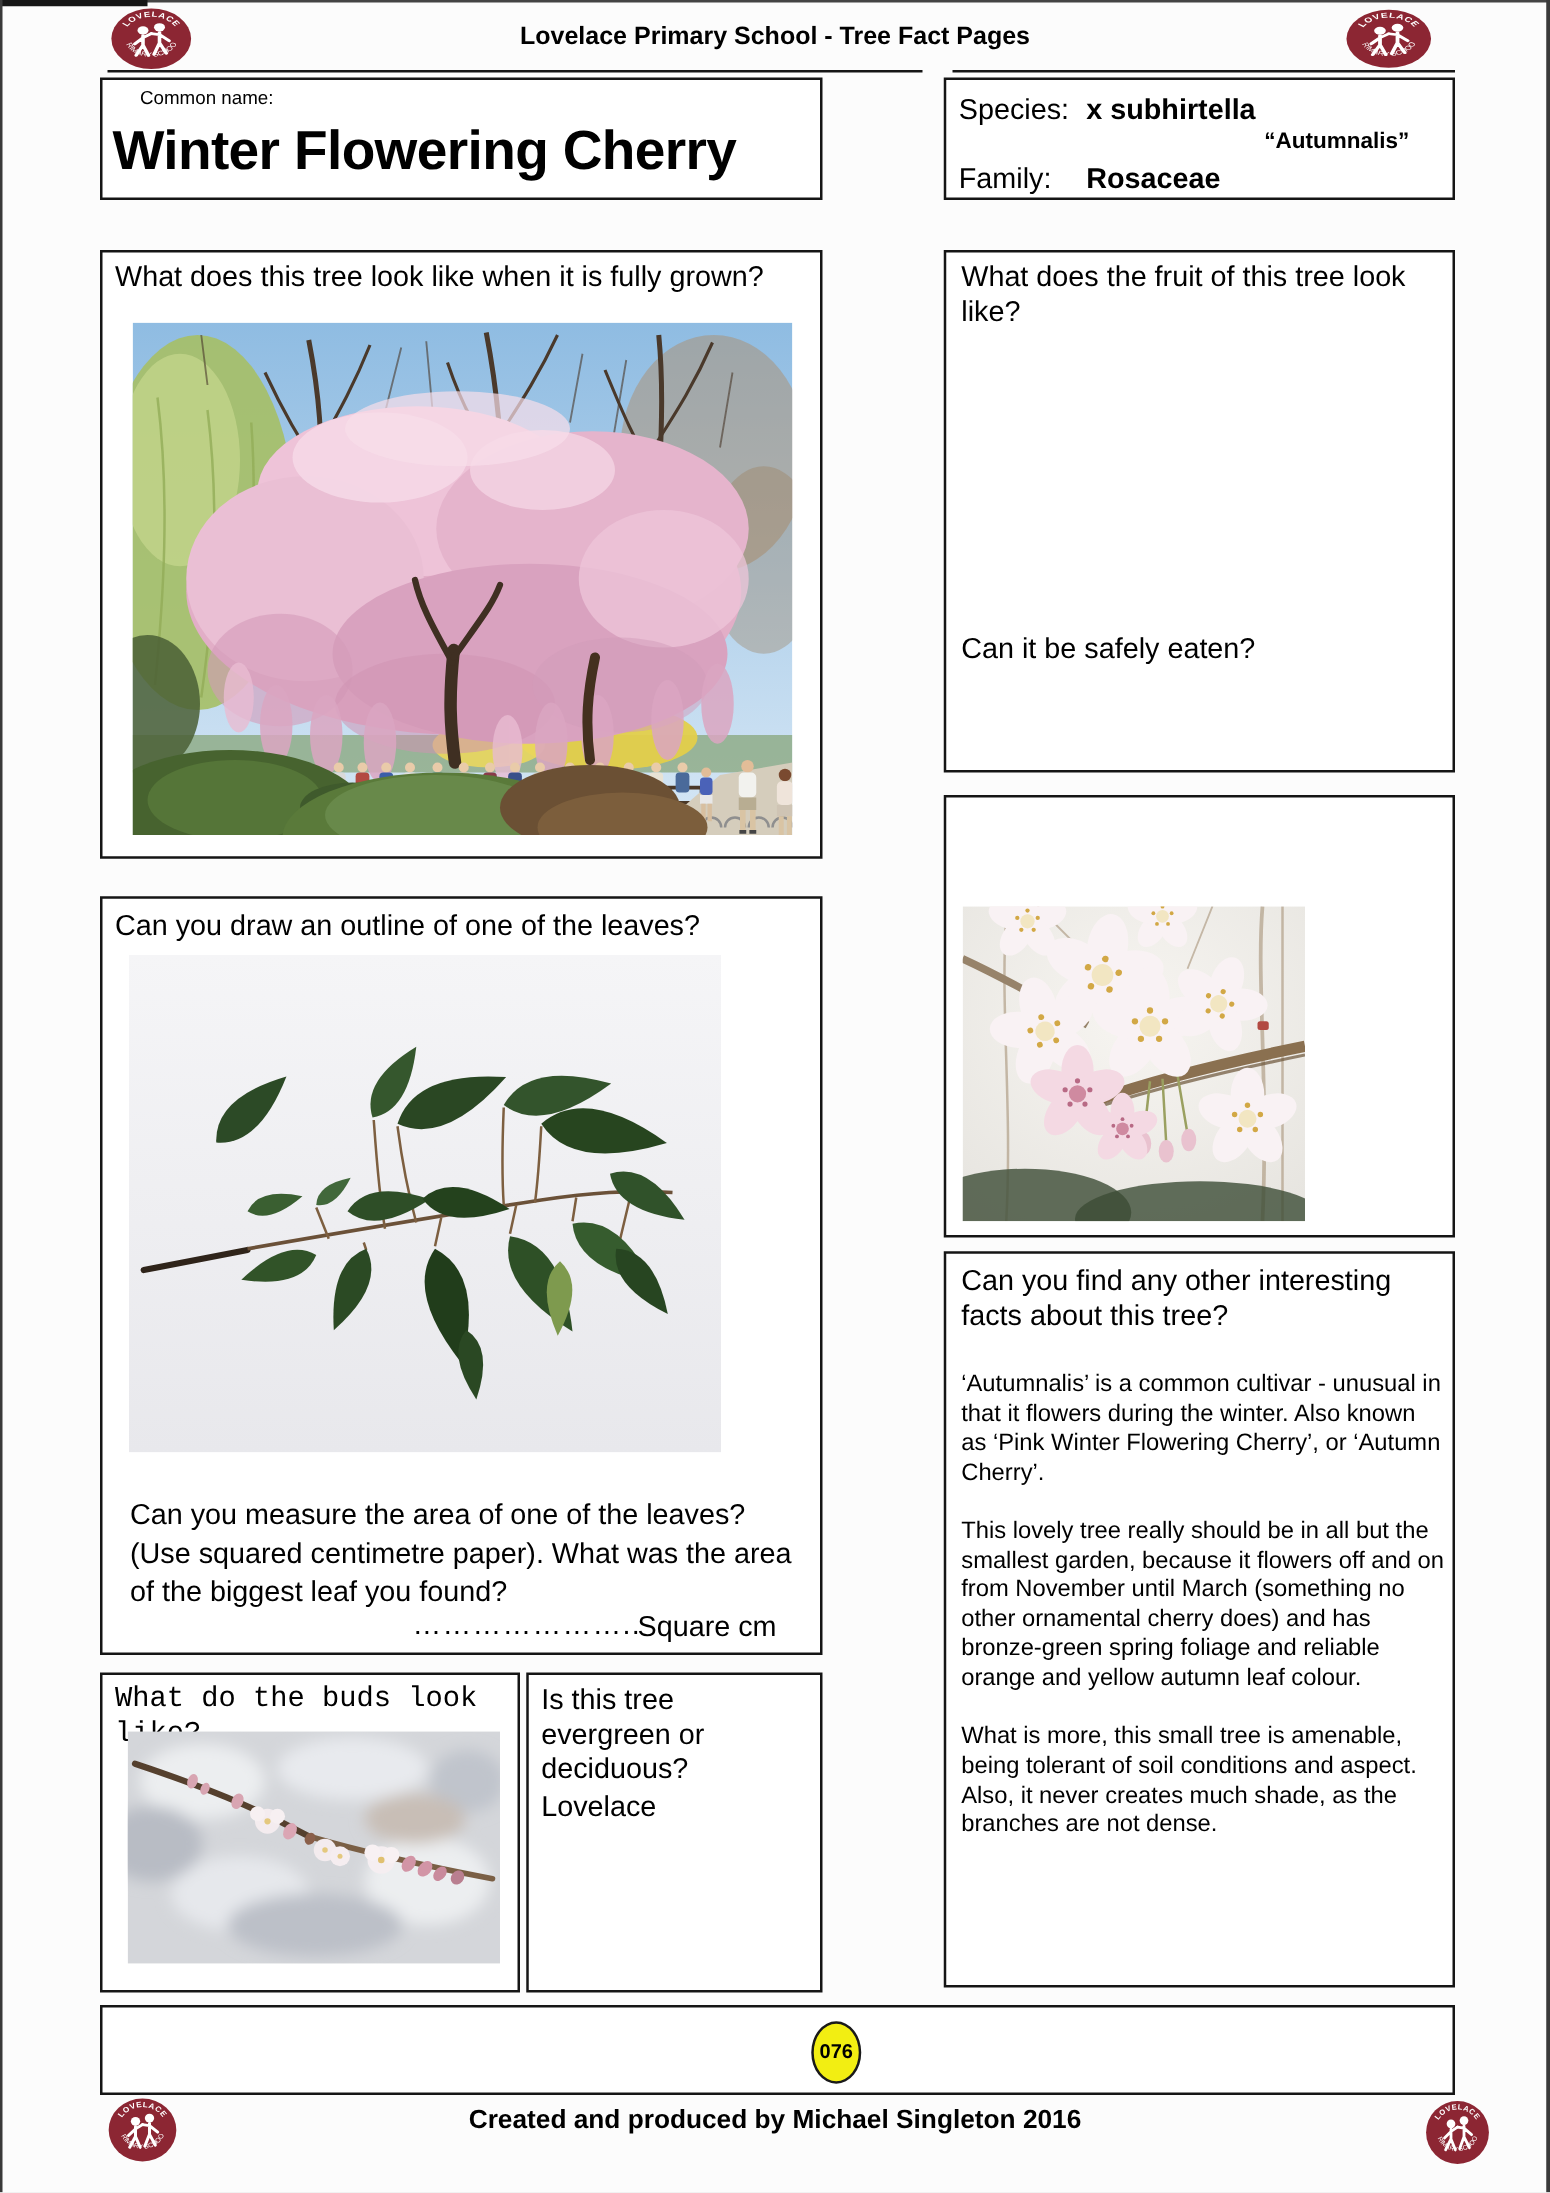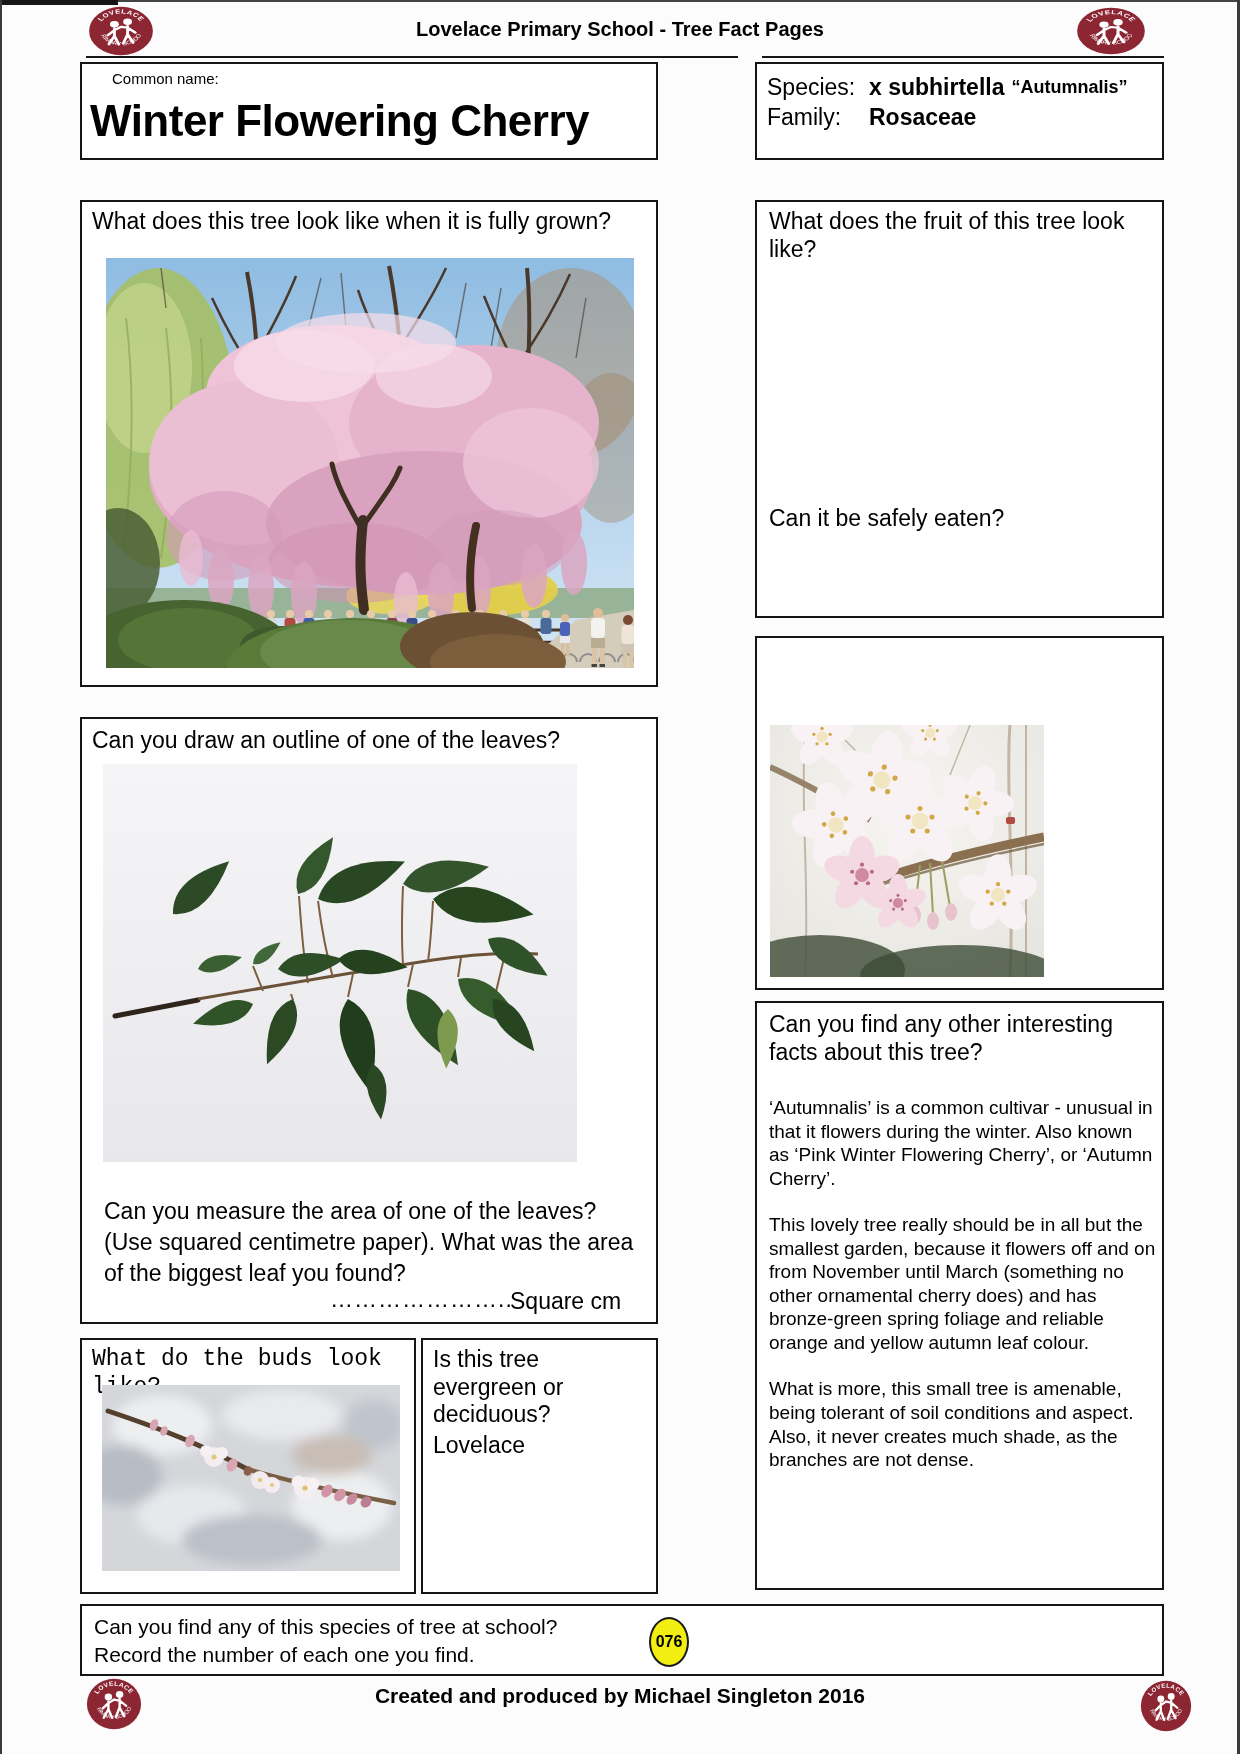--- a/index.html
+++ b/index.html
@@ -13,21 +13,21 @@
   .hdr-title{position:absolute;top:18px;left:0;right:0;text-align:center;
              font-weight:bold;font-size:20px;}
   .logo{position:absolute;}
   .cn-label{position:absolute;top:6px;left:10px;font-size:15px;margin-left:20px;}
   .cn-value{position:absolute;top:32px;left:8px;font-size:44px;font-weight:bold;
             letter-spacing:-0.5px;white-space:nowrap;}
   .taxo{position:absolute;top:8px;left:10px;right:6px;font-size:23px;line-height:30px;}
   .taxo-row{display:flex;}
   .taxo-label{width:102px;flex:0 0 102px;}
   .taxo-value{font-weight:bold;}
-  .taxo-cultivar{font-weight:bold;font-size:18px;margin-left:7px;align-self:center;}
+  .taxo-cultivar{font-weight:bold;font-size:18px;margin-left:7px;align-self:center;margin-top:25px;}
   .facts-body{position:absolute;top:93px;left:12px;right:6px;}
   .facts-body p{margin:0 0 23px 0;font-size:19px;line-height:1.24;}
   .leaf-measure{position:absolute;left:10px;right:6px;top:477px;font-size:23px;line-height:1.35;margin-left:12px;}
   .leaf-dots{position:absolute;left:248px;top:567px;font-size:23px;letter-spacing:1px;}
   .leaf-unit{position:absolute;left:428px;top:569px;font-size:23px;}
   .ever-a{position:absolute;top:92px;left:10px;font-size:23px;}
   .fruit-q2{position:absolute;top:303px;left:12px;font-size:23px;}
   .foot-q{position:absolute;top:7px;left:12px;font-size:21px;line-height:1.32;}
   .badge{position:absolute;left:567px;top:11px;width:40px;height:50px;border-radius:50%;
          border:2px solid #1a1a1a;display:flex;align-items:center;justify-content:center;
@@ -453,24 +453,20 @@
       </svg>
     </div>
   </div>
 
   <div class="box" style="left:421px;top:1338px;width:237px;height:256px;">
     <div class="q" style="top:6px;left:10px;right:8px;">Is this tree evergreen or deciduous?</div>
     <div class="ever-a">Lovelace</div>
   </div>
 
   <div class="box" style="left:80px;top:1604px;width:1084px;height:72px;">
-    <div class="foot-q">
-      <div>Can you find any of this species of tree at school?</div>
-      <div>Record the number of each one you find.</div>
-    </div>
     <div class="badge" style="background:#f2ee12;">076</div>
   </div>
 
   <svg class="logo" style="left:86px;top:1678px;" width="56" height="52" viewBox="0 0 60 60" preserveAspectRatio="none" xmlns="http://www.w3.org/2000/svg" xmlns:xlink="http://www.w3.org/1999/xlink">
       <use href="#school-logo" xlink:href="#school-logo"></use>
     </svg>
   <div class="credit">Created and produced by Michael Singleton 2016</div>
   <svg class="logo" style="left:1140px;top:1680px;" width="52" height="52" viewBox="0 0 60 60" preserveAspectRatio="none" xmlns="http://www.w3.org/2000/svg" xmlns:xlink="http://www.w3.org/1999/xlink">
       <use href="#school-logo" xlink:href="#school-logo"></use>
     </svg>

